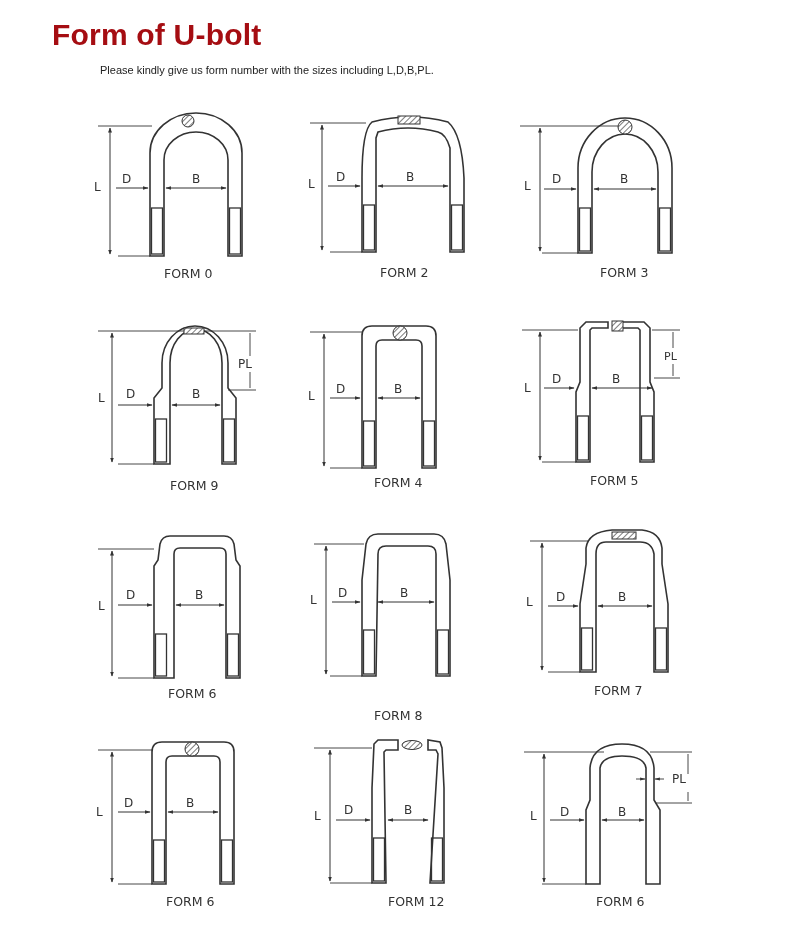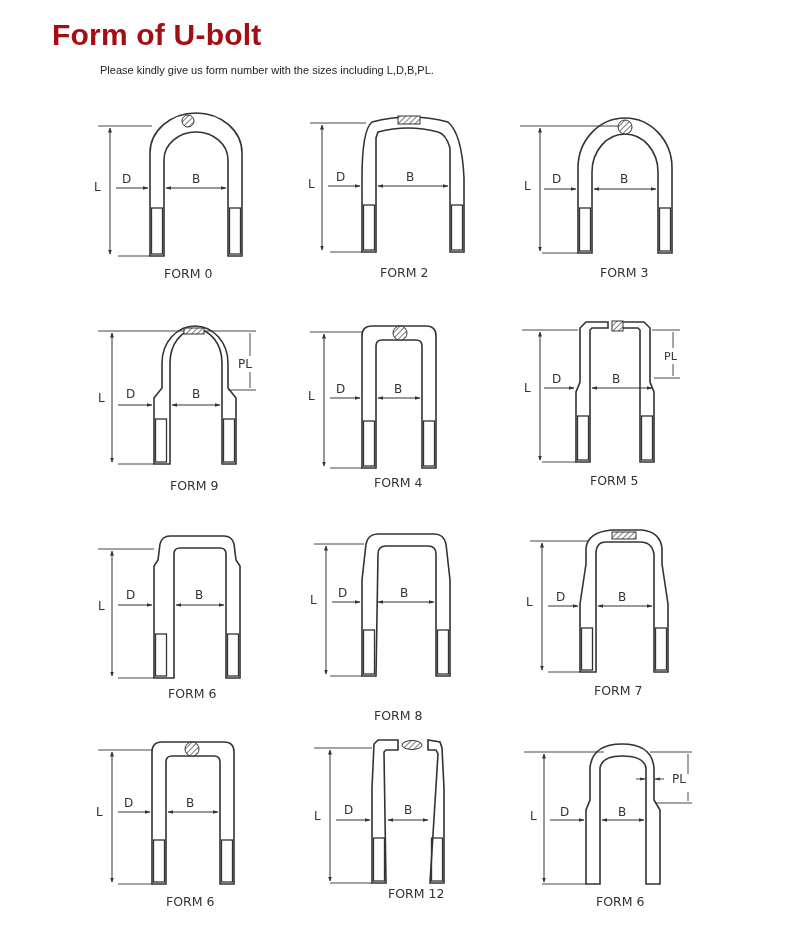--- a/index.html
+++ b/index.html
@@ -230,21 +230,21 @@
     <ellipse cx="112" cy="7" rx="10" ry="4.5" fill="url(#hatch)" stroke-width="1"></ellipse>
     <line x1="14" y1="10" x2="72" y2="10" stroke-width="0.9"></line>
     <line x1="30" y1="145" x2="72" y2="145" stroke-width="0.9"></line>
     <line x1="30" y1="12" x2="30" y2="143" stroke-width="1" marker-start="url(#arrBig)" marker-end="url(#arrBig)"></line>
     <line x1="36" y1="82" x2="70" y2="82" stroke-width="1" marker-end="url(#arr)"></line>
     <line x1="88" y1="82" x2="128" y2="82" stroke-width="1" marker-start="url(#arr)" marker-end="url(#arr)"></line>
     <text x="14" y="82" stroke="none">L</text>
     <text x="44" y="76" stroke="none">D</text>
     <text x="104" y="76" stroke="none">B</text>
   </svg>
-  <div class="form-label" style="left:88px;top:148px;">FORM 12</div>
+  <div class="form-label" style="left:88px;top:156px;">FORM 12</div>
 </div>
 
 <div class="cell" style="left:512px;top:738px;">
   <svg width="200" height="200" viewBox="0 0 200 200" stroke="#333" fill="none" stroke-width="1.6">
     <path d="M74,146 L74,72 L78,62 L78,30 Q80,6 110,6 Q140,6 142,30 L142,62 L148,72 L148,146 L134,146 L134,30 Q132,18 110,18 Q90,18 88,30 L88,146 Z" fill="#fff"></path>
     <line x1="12" y1="14" x2="92" y2="14" stroke-width="0.9"></line>
     <line x1="138" y1="14" x2="180" y2="14" stroke-width="0.9"></line>
     <line x1="144" y1="65" x2="180" y2="65" stroke-width="0.9"></line>
     <line x1="30" y1="146" x2="74" y2="146" stroke-width="0.9"></line>
     <line x1="32" y1="16" x2="32" y2="144" stroke-width="1" marker-start="url(#arrBig)" marker-end="url(#arrBig)"></line>

